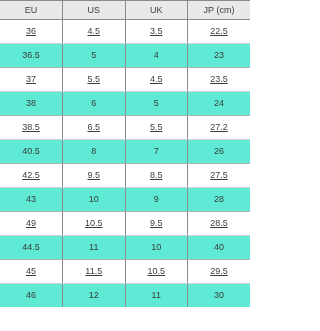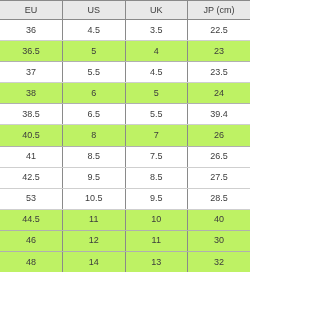--- a/index.html
+++ b/index.html
@@ -8,21 +8,21 @@
     background: #ffffff;
   }
   body {
     width: 250px;
     height: 331px;
     overflow: hidden;
     font-family: "Liberation Sans", sans-serif;
   }
   #size-table {
     width: 250px;
-    height: 272px;
+    height: 307px;
     border-collapse: collapse;
     table-layout: fixed;
     border-top: 1px solid #8a8a8a;
   }
   #size-table col { width: 25%; }
   #size-table th,
   #size-table td {
     text-align: center;
     vertical-align: middle;
     color: #3c3c3c;
@@ -39,25 +39,26 @@
   }
   #size-table thead th {
     background: #e9e9e9;
     height: 18px;
     border-bottom: 1px solid #8a8a8a;
   }
   #size-table tbody td {
     height: 14.2px;
   }
   #size-table tbody tr.shaded td {
-    background: #bef264;
+    background: #5eead4;
     border-bottom: 1px solid #b0b0b0;
   }
   #size-table tbody tr.plain td {
     background: #ffffff;
+    text-decoration: underline;
   }
   #size-table tbody tr:last-child td {
     border-bottom: none;
   }
 </style>
 </head>
 <body>
 
 <table id="size-table">
   <colgroup>
@@ -96,58 +97,58 @@
       <tr class="shaded">
         <td>38</td>
         <td>6</td>
         <td>5</td>
         <td>24</td>
       </tr>
       <tr class="plain">
         <td>38.5</td>
         <td>6.5</td>
         <td>5.5</td>
-        <td>39.4</td>
+        <td>27.2</td>
       </tr>
       <tr class="shaded">
         <td>40.5</td>
         <td>8</td>
         <td>7</td>
         <td>26</td>
       </tr>
       <tr class="plain">
-        <td>41</td>
-        <td>8.5</td>
-        <td>7.5</td>
-        <td>26.5</td>
-      </tr>
-      <tr class="plain">
         <td>42.5</td>
         <td>9.5</td>
         <td>8.5</td>
         <td>27.5</td>
       </tr>
+      <tr class="shaded">
+        <td>43</td>
+        <td>10</td>
+        <td>9</td>
+        <td>28</td>
+      </tr>
       <tr class="plain">
-        <td>53</td>
+        <td>49</td>
         <td>10.5</td>
         <td>9.5</td>
         <td>28.5</td>
       </tr>
       <tr class="shaded">
         <td>44.5</td>
         <td>11</td>
         <td>10</td>
         <td>40</td>
       </tr>
+      <tr class="plain">
+        <td>45</td>
+        <td>11.5</td>
+        <td>10.5</td>
+        <td>29.5</td>
+      </tr>
       <tr class="shaded">
         <td>46</td>
         <td>12</td>
         <td>11</td>
         <td>30</td>
       </tr>
-      <tr class="shaded">
-        <td>48</td>
-        <td>14</td>
-        <td>13</td>
-        <td>32</td>
-      </tr>
     </tbody>
 </table>
 
 </body></html>

